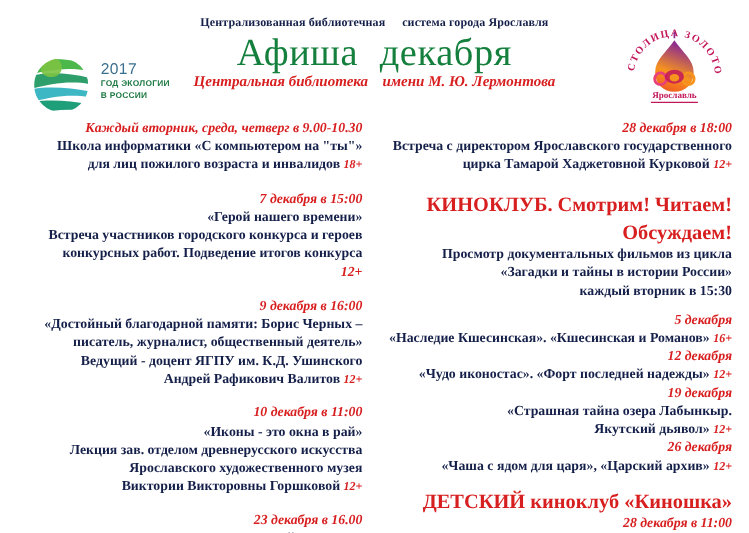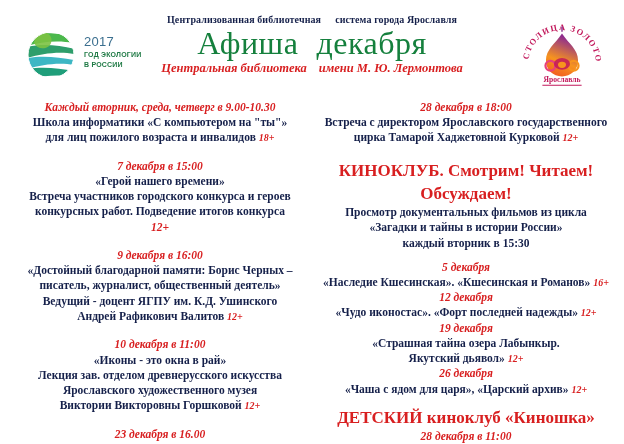--- a/index.html
+++ b/index.html
@@ -63,21 +63,21 @@
     font-weight: bold;
     font-style: italic;
     color: #d81f20;
   }
   .subtitle .gap { display: inline-block; width: 12px; }
 
   
   .logo-eco {
     position: absolute;
     left: 26px;
-    top: 28px;
+    top: 44px;
     width: 122px;
     height: 54px;
   }
   .logo-eco .globe {
     position: absolute;
     left: 0;
     top: 2px;
     width: 50px;
     height: 50px;
   }
@@ -125,21 +125,21 @@
   }
   .col {
     width: 312px;
     box-sizing: border-box;
     padding: 0 8px;
   }
   .col-left  { padding-left: 18px; padding-right: 10px; }
   .col-right { padding-left: 10px; padding-right: 14px; }
 
   .event {
-    text-align: center;
+    text-align: right;
     margin-bottom: 13px;
   }
   .event.tight { margin-bottom: 9px; }
 
   .e-date {
     color: #d81f20;
     font-weight: bold;
     font-style: italic;
     font-size: 11.5px;
     line-height: 1.32;

